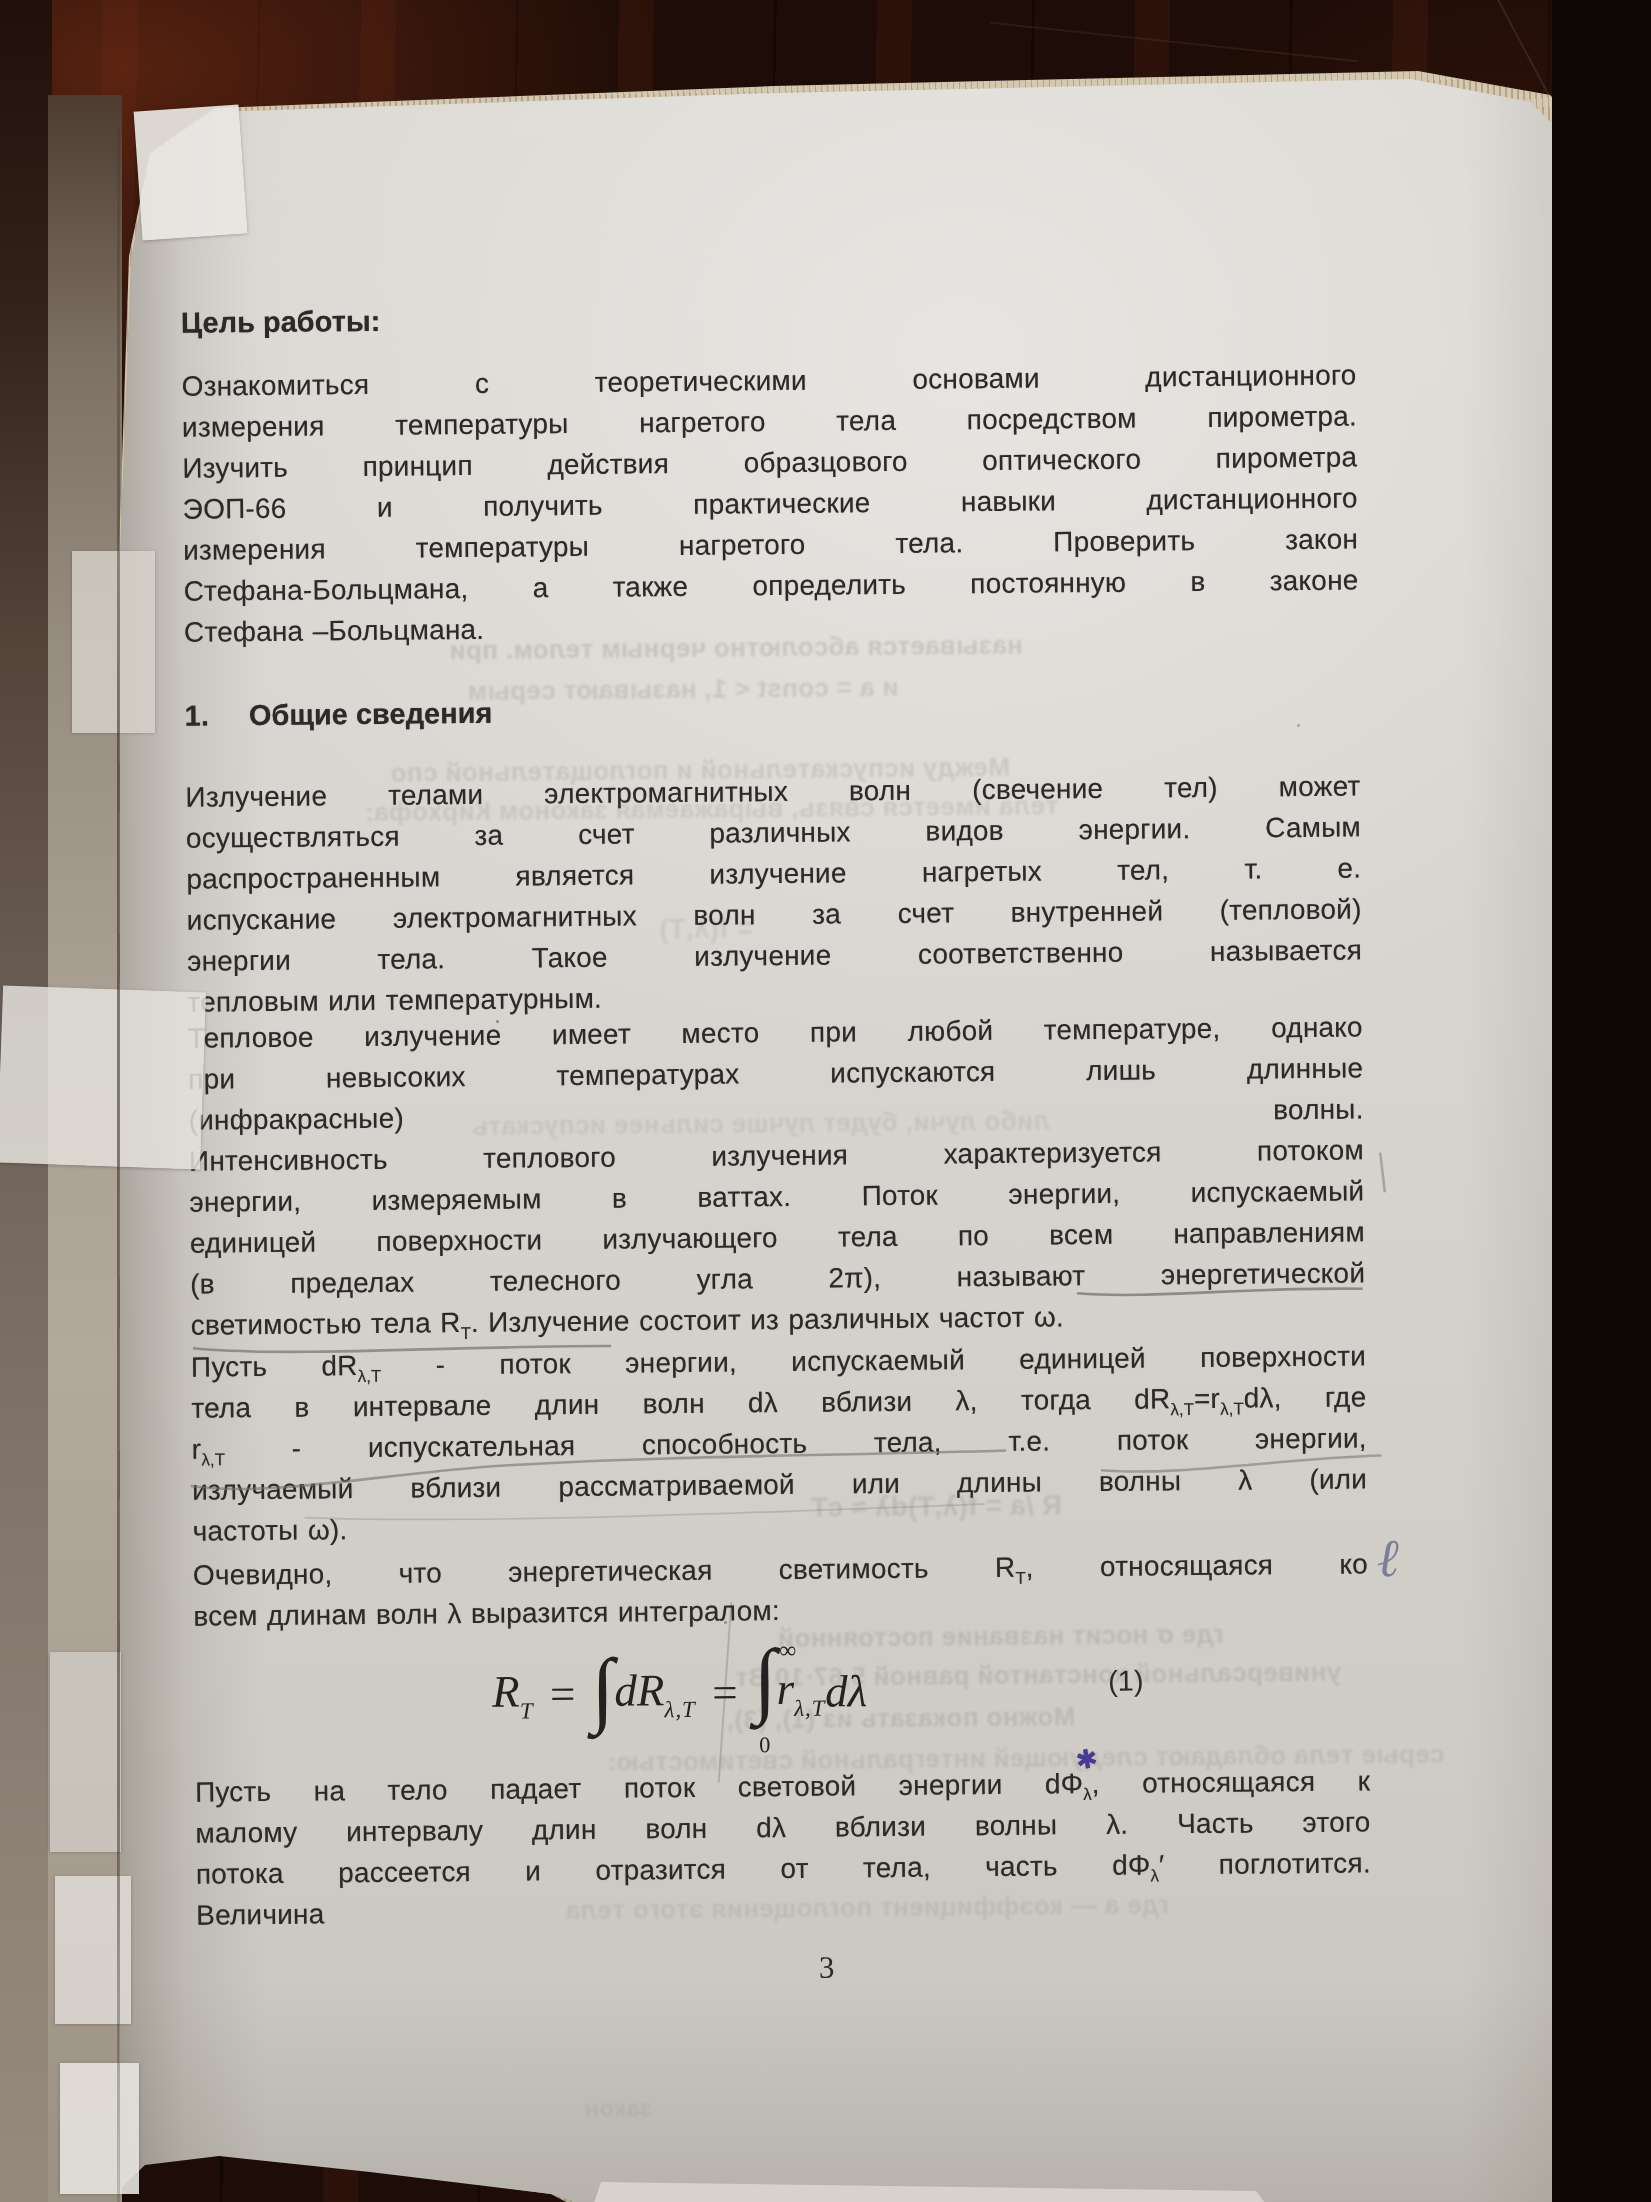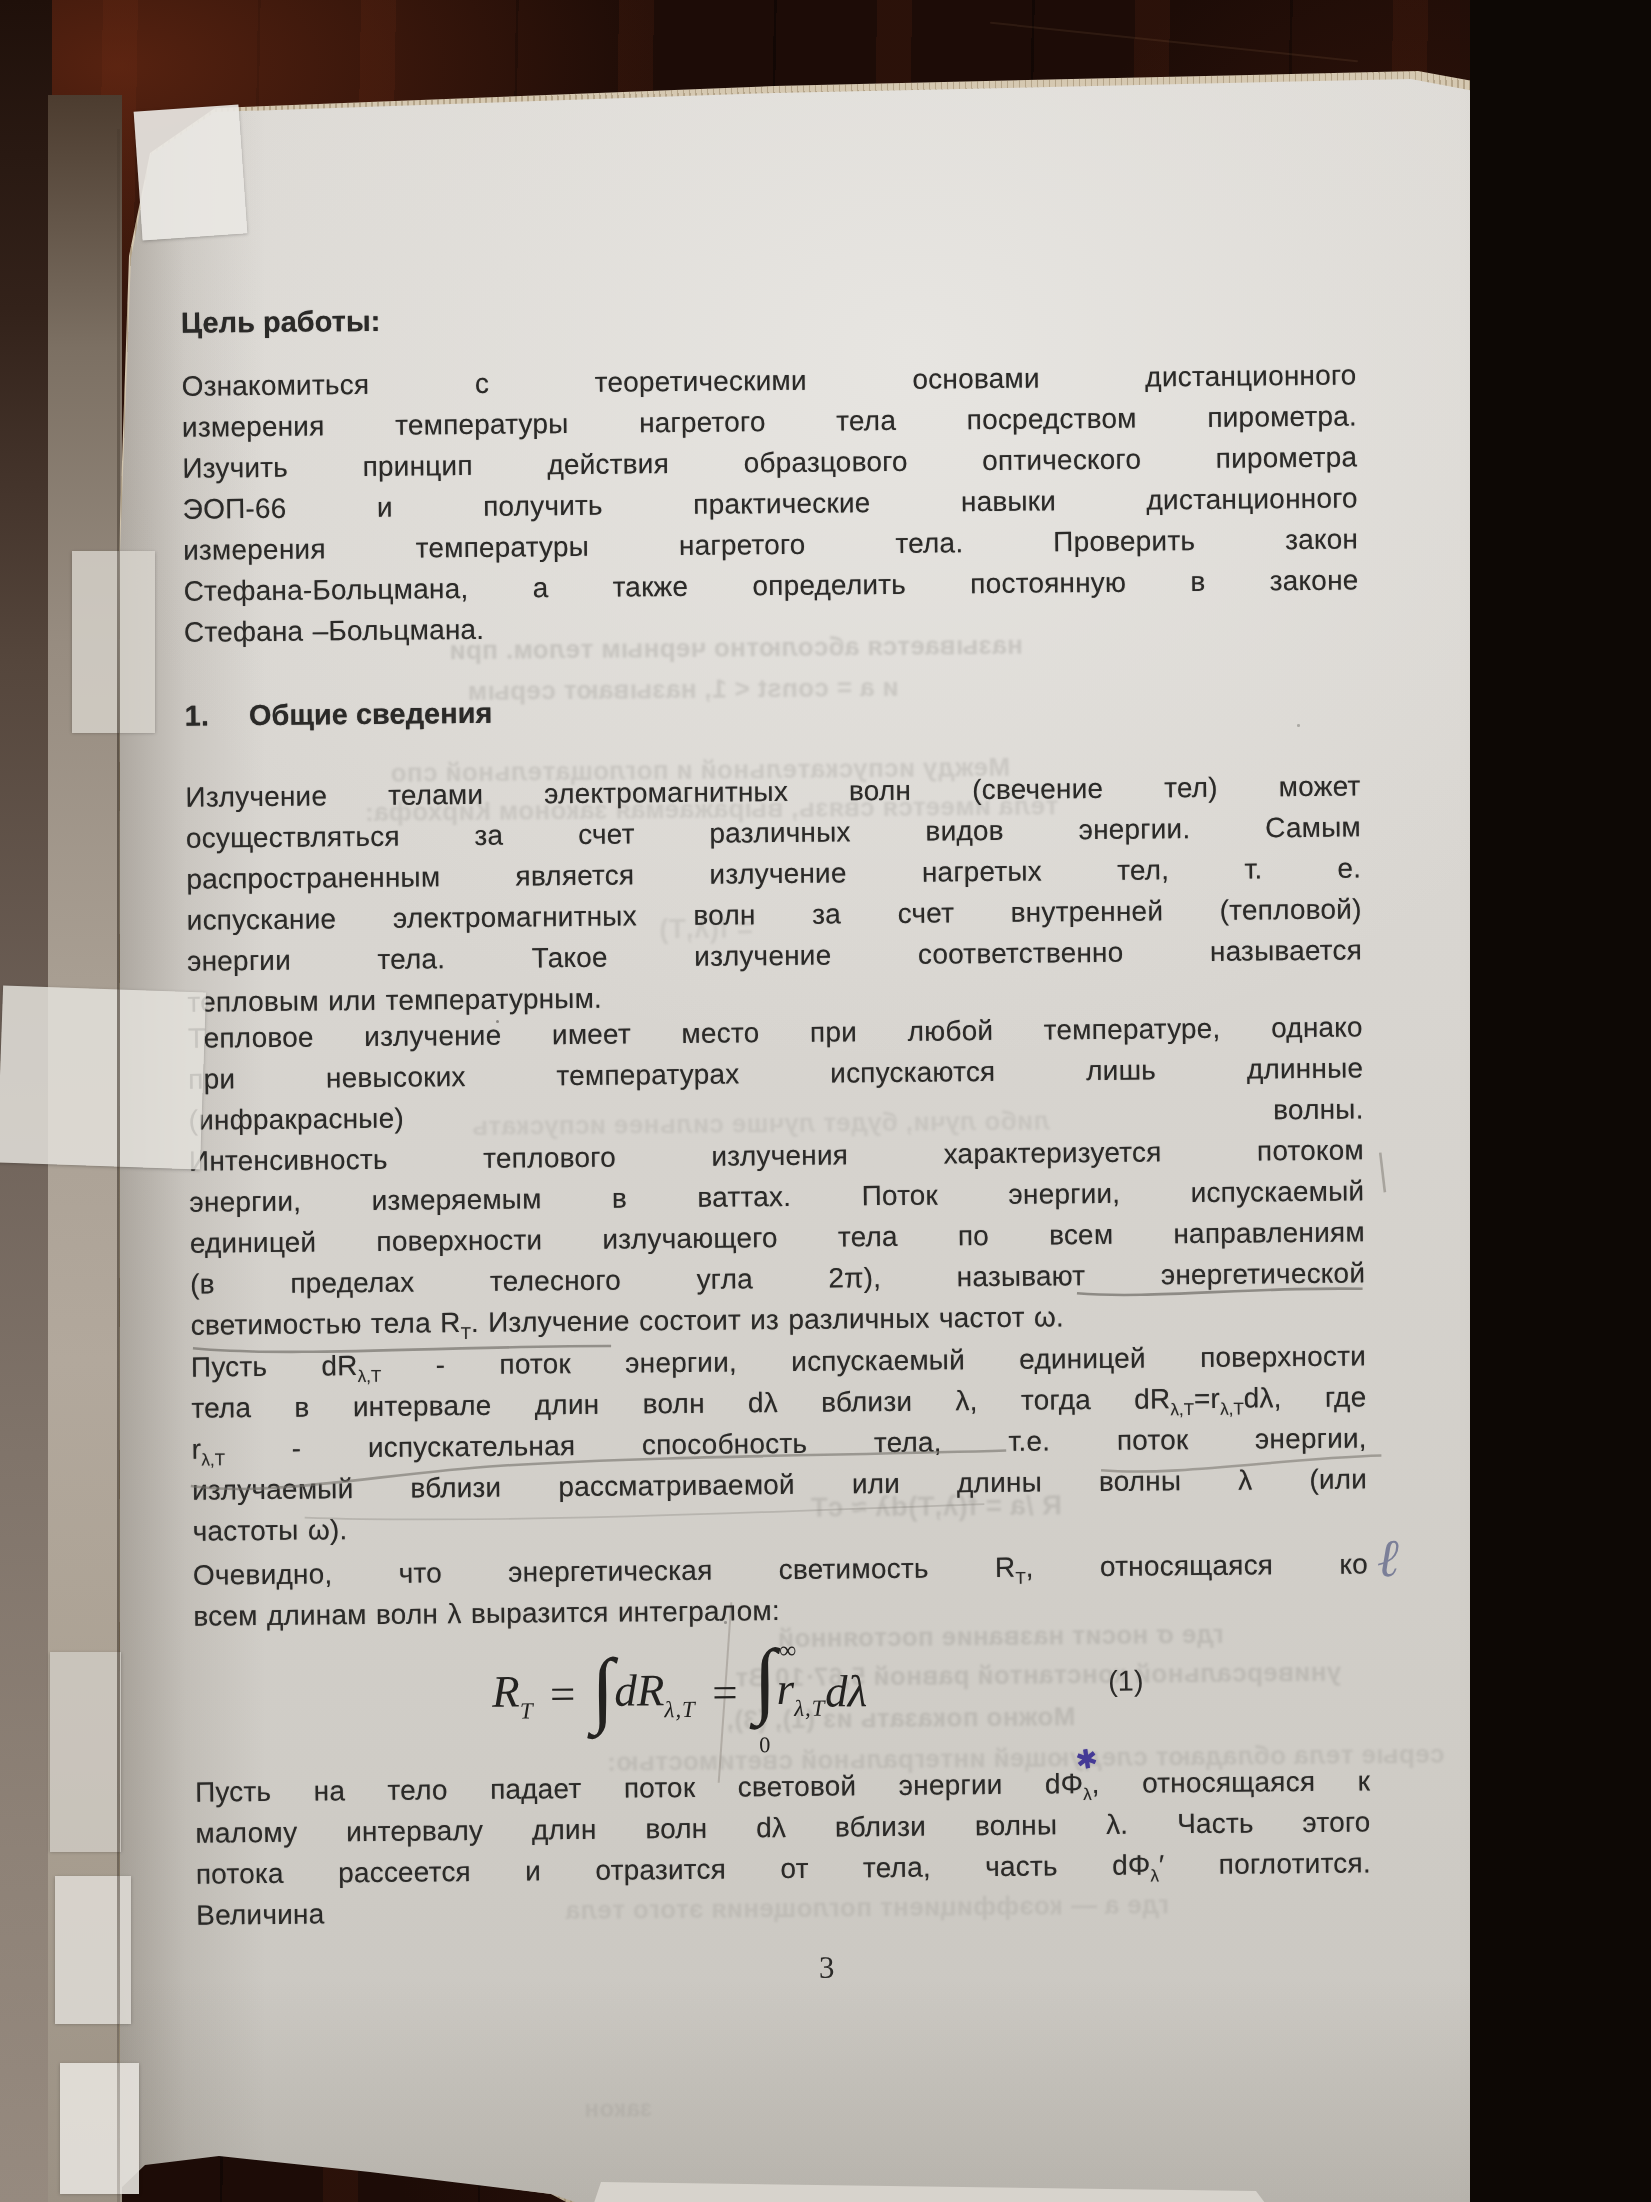--- a/index.html
+++ b/index.html
@@ -1,16 +1,16 @@
 <!DOCTYPE html>
 <html style="font-size:13.8px"><head>
 <meta charset="utf-8">
 <style>
   html,body{margin:0;padding:0;background:#0d0805;}
-  .stage{position:relative;width:1430px;height:2203px;overflow:hidden;font-family:"Liberation Sans",sans-serif;padding-left:40px;}
+  .stage{position:relative;width:1552px;height:2203px;overflow:hidden;font-family:"Liberation Sans",sans-serif;}
 
   
   .wood{position:absolute;inset:0;
     background:
       radial-gradient(ellipse 774px 430px at 8% 3%, rgba(133,52,24,.55), rgba(0,0,0,0) 70%),
       radial-gradient(ellipse 602px 774px at 97% 20%, rgba(104,40,20,.40), rgba(0,0,0,0) 70%),
       radial-gradient(ellipse 688px 344px at 60% 99%, rgba(70,26,14,.45), rgba(0,0,0,0) 70%),
       repeating-linear-gradient(91deg, rgba(0,0,0,.38) 0 2.6px, rgba(0,0,0,0) 2.6px 103px, rgba(116,46,22,.16) 103px 138px, rgba(0,0,0,0) 138px 258px),
       #1d0c07;}
   .scratch{position:absolute;background:rgba(196,150,104,.30);height:1.7px;border-radius:1.7px;}

